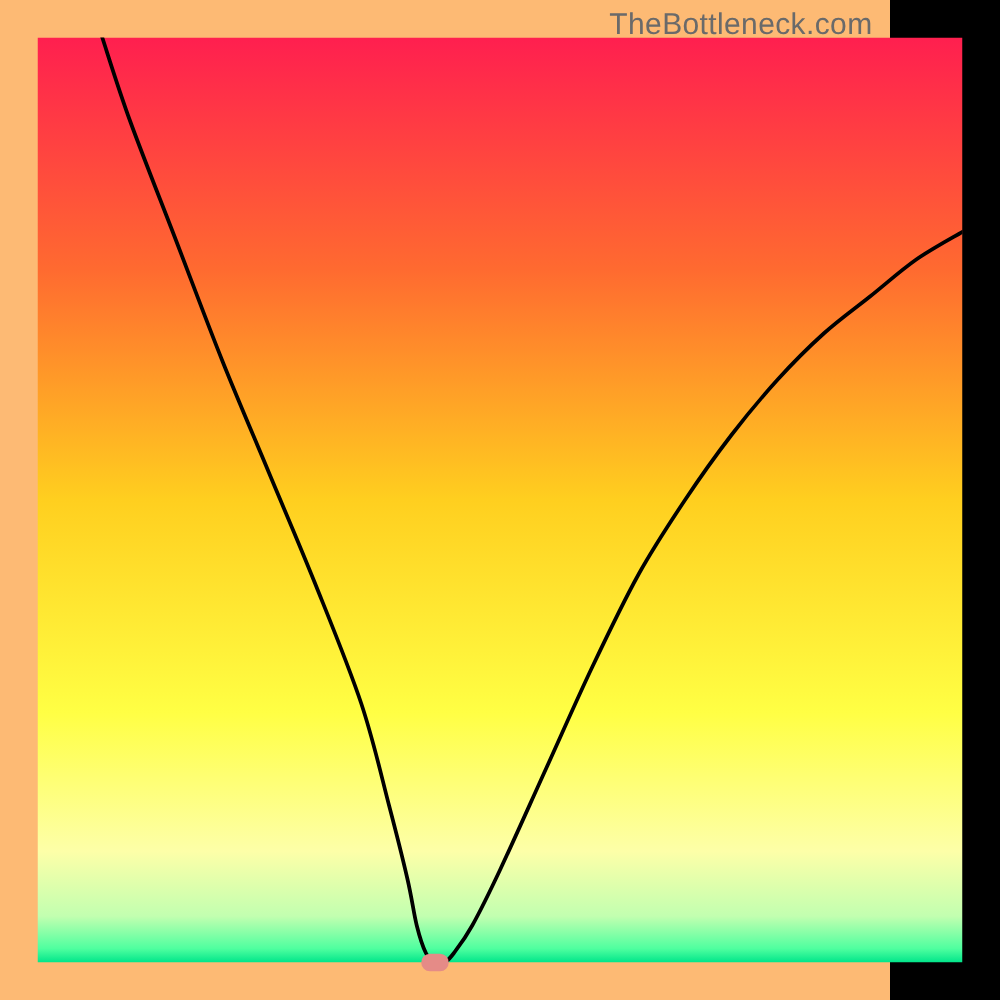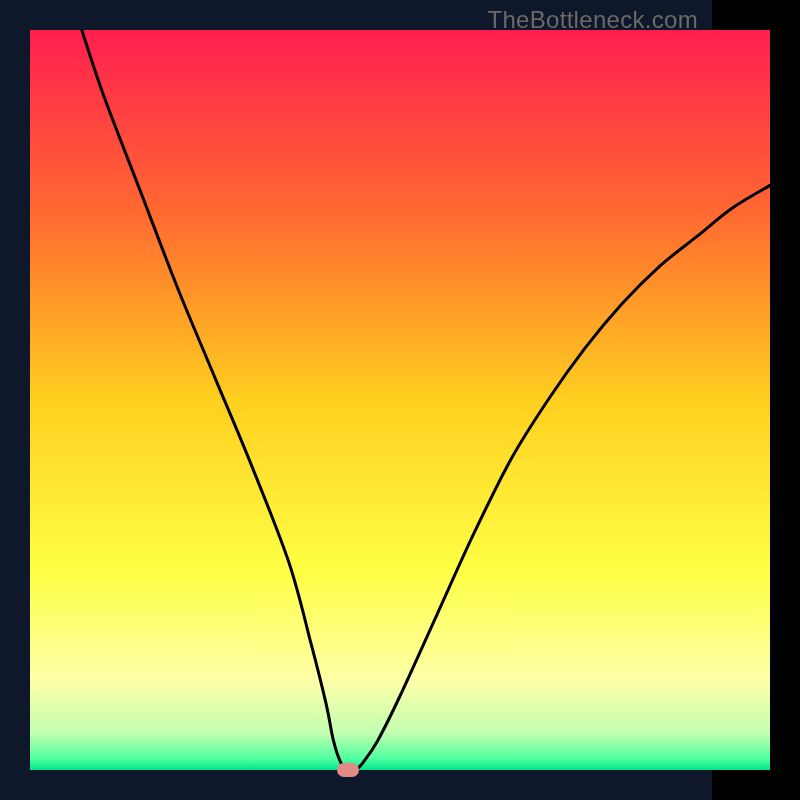--- a/index.html
+++ b/index.html
@@ -8,21 +8,21 @@
     width: 800px;
     height: 800px;
     background: #000;
     overflow: hidden;
     font-family: Arial, Helvetica, sans-serif;
   }
   .frame {
     position: relative;
     width: 712px;
     height: 800px;
-    background: #0f172a;
+    background: #fdba74;
   }
   .watermark {
     position: absolute;
     top: 6px;
     right: 14px;
     color: #6a6a6a;
     font-size: 24px;
     font-weight: 500;
     letter-spacing: 0.3px;
     z-index: 50;

